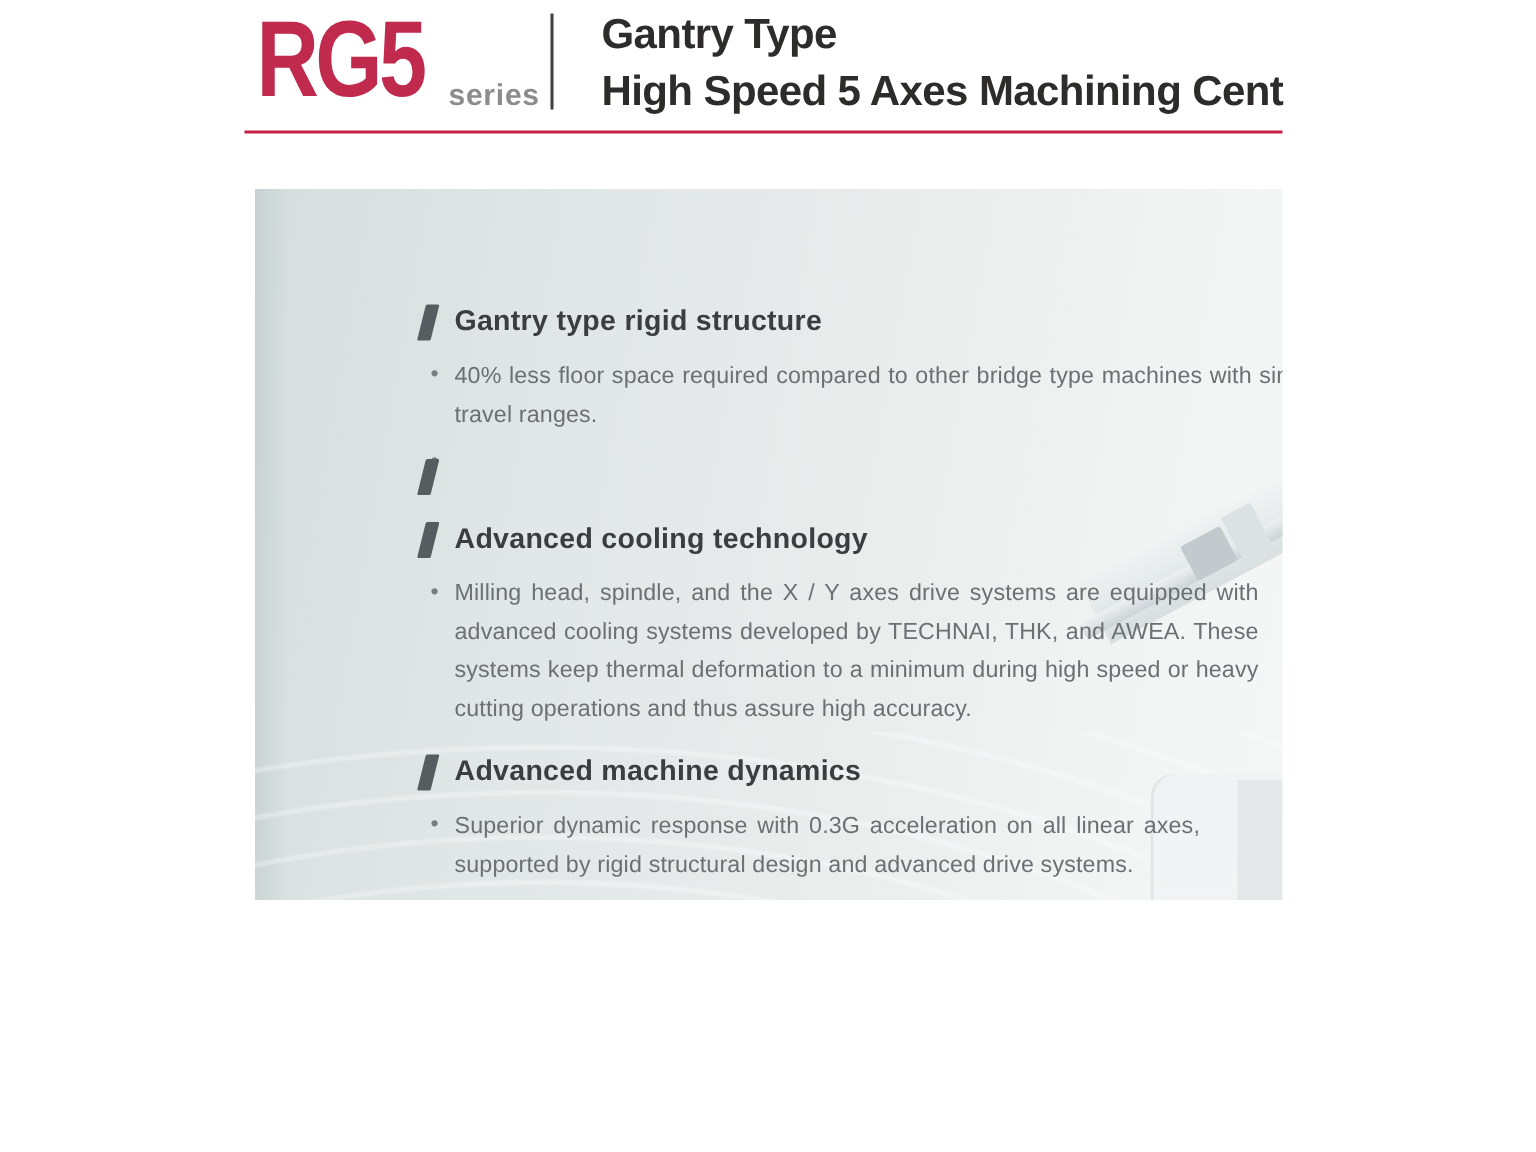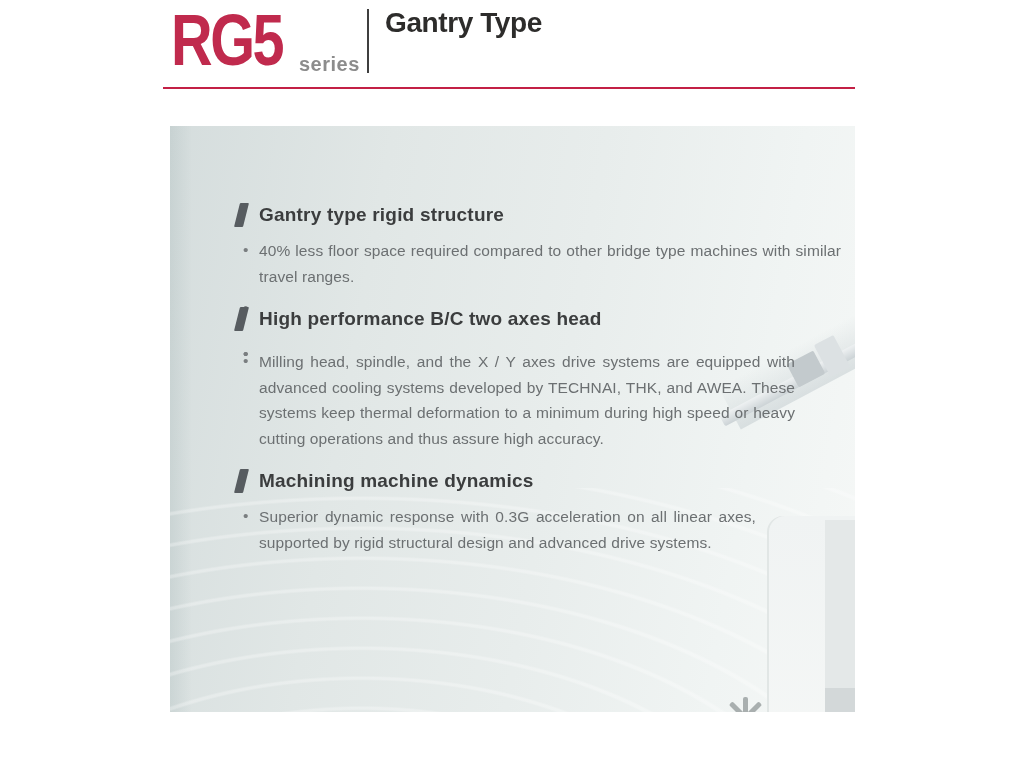--- a/index.html
+++ b/index.html
@@ -1,24 +1,24 @@
 <!DOCTYPE html>
 <html><head>
 <meta charset="utf-8">
 <style>
   html,body{margin:0;padding:0;}
   body{background:#fff;font-family:"Liberation Sans","DejaVu Sans",sans-serif;}
-  .page{position:relative;width:1024px;height:712px;background:#ffffff;overflow:hidden;}
+  .page{position:relative;width:1024px;height:600px;background:#ffffff;overflow:hidden;}
 
   
   .brand-model{position:absolute;left:171px;top:8px;font-size:72px;font-weight:bold;
     color:#c02a4d;line-height:64px;letter-spacing:-3px;transform:scaleX(.8);transform-origin:left top;}
   .brand-series{position:absolute;left:299px;top:53px;font-size:20px;color:#8c8c8c;letter-spacing:.5px;font-weight:bold;}
   .header-divider{position:absolute;left:367px;top:9px;width:2px;height:64px;background:#3f3f3f;}
-  .titles{position:absolute;left:385px;top:4px;width:471px;overflow:hidden;white-space:nowrap;}
+  .titles{position:absolute;left:401px;top:4px;width:471px;overflow:hidden;white-space:nowrap;}
   .title-line{font-size:28px;font-weight:bold;color:#2d2c2b;line-height:38px;letter-spacing:-.4px;}
   .red-rule{position:absolute;left:163px;top:87px;width:692px;height:2px;background:#c32045;}
 
   
   .panel{position:absolute;left:170px;top:126px;width:685px;height:642px;overflow:hidden;
     background:linear-gradient(100deg,#d5dddd 0%,#e1e7e6 28%,#e8edec 55%,#f0f4f3 80%,#f6f8f7 100%);}
   .panel::before{content:"";position:absolute;inset:0;
     background:linear-gradient(90deg,rgba(168,184,184,.30),rgba(168,184,184,0) 22px);}
   .waves{position:absolute;left:0;right:0;bottom:0;height:280px;opacity:.55;
     background:repeating-radial-gradient(ellipse 760px 430px at 28% 142%,
@@ -38,21 +38,21 @@
     background:#dce1e3;border-radius:2px;}
   .machine-body{position:absolute;right:0;bottom:0;width:88px;height:252px;z-index:1;
     background:linear-gradient(180deg,#f0f3f3,#f5f7f6);border-top-left-radius:16px;
     box-shadow:inset 2px 0 0 #e1e6e5;}
   .machine-band-light{position:absolute;right:0;bottom:78px;width:30px;height:170px;background:#e4e8e8;z-index:1;}
   .machine-band{position:absolute;right:0;bottom:0;width:30px;height:80px;background:#d3d8d9;z-index:1;}
   .cable{position:absolute;left:862px;top:742px;width:4px;height:30px;transform:rotate(36deg);
     background:linear-gradient(#6a6a6a,#333);border-radius:3px;opacity:.9;}
 
   
-  .content{position:relative;z-index:2;padding:76px 0 0 67px;}
+  .content{position:relative;z-index:2;padding:76px 0 0 67px;margin-left:44px;}
   .sec + .sec{margin-top:17px;}
   .sec-title{display:flex;align-items:center;gap:13px;margin:0 0 10px 0;
     font-size:19px;font-weight:bold;color:#3b3d3e;letter-spacing:.2px;line-height:26px;}
   .marker{flex:0 0 auto;width:9px;height:24px;background:#575c60;transform:skewX(-14deg);border-radius:1px;}
   .bullets{list-style:none;margin:0 0 0 22px;padding:0;}
   .bullets li{position:relative;font-size:15.5px;line-height:25.5px;color:#6c7072;
     text-align:justify;letter-spacing:.1px;}
   .bullets li + li{margin-top:7px;}
   .dot{position:absolute;left:-16px;top:-1px;color:#7a7e80;}
   .w582 li{width:582px;} .w536 li{width:536px;} .w497 li{width:497px;}
@@ -74,20 +74,21 @@
 </head>
 <body>
 
 <div class="page">
 
   <div class="brand-model">RG5</div>
   <div class="brand-series">series</div>
   <div class="header-divider"></div>
   <div class="titles">
     <div class="title-line">Gantry Type</div>
+    <div class="title-line">High Speed 5 Axes Machining Cent</div>
   </div>
   <div class="red-rule"></div>
 
   <div class="panel">
     <div class="waves"></div>
 
     <div class="spindle">
       <div class="halo"></div>
       <div class="arm"></div>
       <div class="collar"></div>
@@ -106,38 +107,41 @@
         </h2>
         <ul class="bullets w582">
           <li><span class="dot">•</span><span>40% less floor space required compared to other bridge type machines with similar travel ranges.</span></li>
           <li><span class="dot">•</span></li>
         </ul>
       </section>
 
       <section class="sec">
         <h2 class="sec-title">
           <span class="marker"></span>
-          <span>High performance B/C two axes head</span>
         </h2>
         <ul class="bullets w582">
           <li><span class="dot">•</span></li>
           <li><span class="dot">•</span></li>
         </ul>
       </section>
 
       <section class="sec">
+        <h2 class="sec-title">
+          <span class="marker"></span>
+          <span>Advanced cooling technology</span>
+        </h2>
         <ul class="bullets w536">
           <li><span class="dot">•</span><span>Milling head, spindle, and the X / Y axes drive systems are equipped with advanced cooling systems developed by TECHNAI, THK, and AWEA. These systems keep thermal deformation to a minimum during high speed or heavy cutting operations and thus assure high accuracy.</span></li>
         </ul>
       </section>
 
       <section class="sec">
         <h2 class="sec-title">
           <span class="marker"></span>
-          <span>Machining machine dynamics</span>
+          <span>Advanced machine dynamics</span>
         </h2>
         <ul class="bullets w497">
           <li><span class="dot">•</span><span>Superior dynamic response with 0.3G acceleration on all linear axes, supported by rigid structural design and advanced drive systems.</span></li>
         </ul>
       </section>
 
     </div>
   </div>
 
   <div class="cable"></div>

